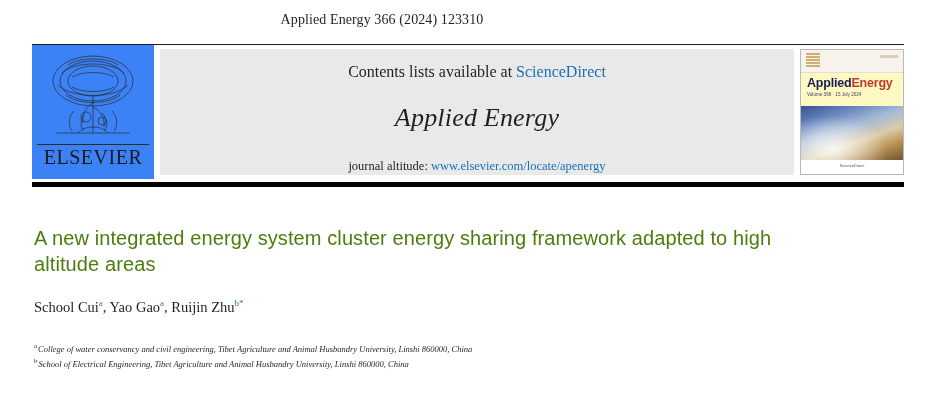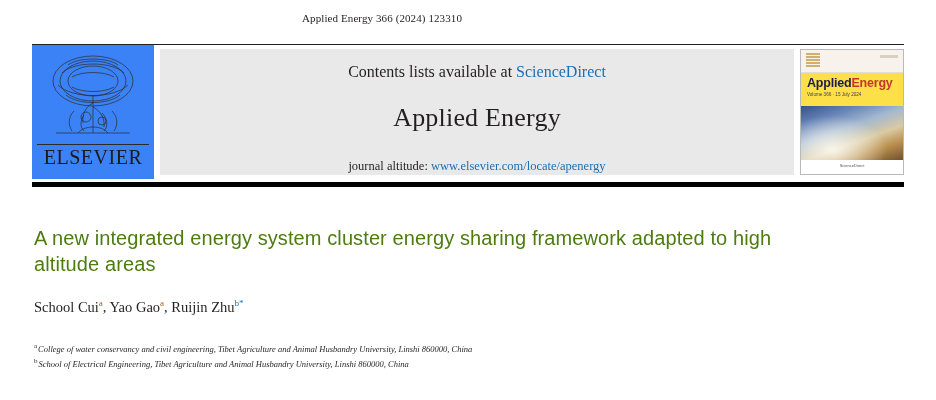--- a/index.html
+++ b/index.html
@@ -22,21 +22,21 @@
   }
 
   
   .runhead {
     position: absolute;
     top: 12px;
     left: 0;
     width: 764px;
     text-align: center;
     font-family: "Liberation Serif", serif;
-    font-size: 11px;
+    font-size: 14px;
     color: #231f20;
     letter-spacing: 0.1px;
   }
 
   
   .masthead {
     position: absolute;
     top: 44px;
     left: 32px;
     width: 872px;
@@ -105,20 +105,21 @@
   .contents-line a {
     color: #1a6fb5;
     text-decoration: none;
   }
   .journal-title {
     font-family: "Liberation Serif", serif;
     font-size: 26px;
     color: #231f20;
     margin-top: 22px;
     letter-spacing: 0.2px;
+    font-style: italic;
   }
   .homepage-line {
     font-family: "Liberation Serif", serif;
     font-size: 12.5px;
     color: #231f20;
     margin-top: 26px;
   }
   .homepage-line a {
     color: #1a6fb5;
     text-decoration: none;
@@ -127,21 +128,21 @@
   
   .cover {
     flex: 0 0 104px;
     width: 104px;
     margin-top: 4px;
     margin-bottom: 4px;
     border: 1px solid #b9b9b9;
     box-sizing: border-box;
     position: relative;
     overflow: hidden;
-    background: #fde047;
+    background: #fef9c3;
   }
   .cover-top {
     height: 22px;
     background: #f7f3ec;
     position: relative;
     border-bottom: 1px solid #e3ded4;
   }
   .cover-mark {
     position: absolute;
     left: 5px;

